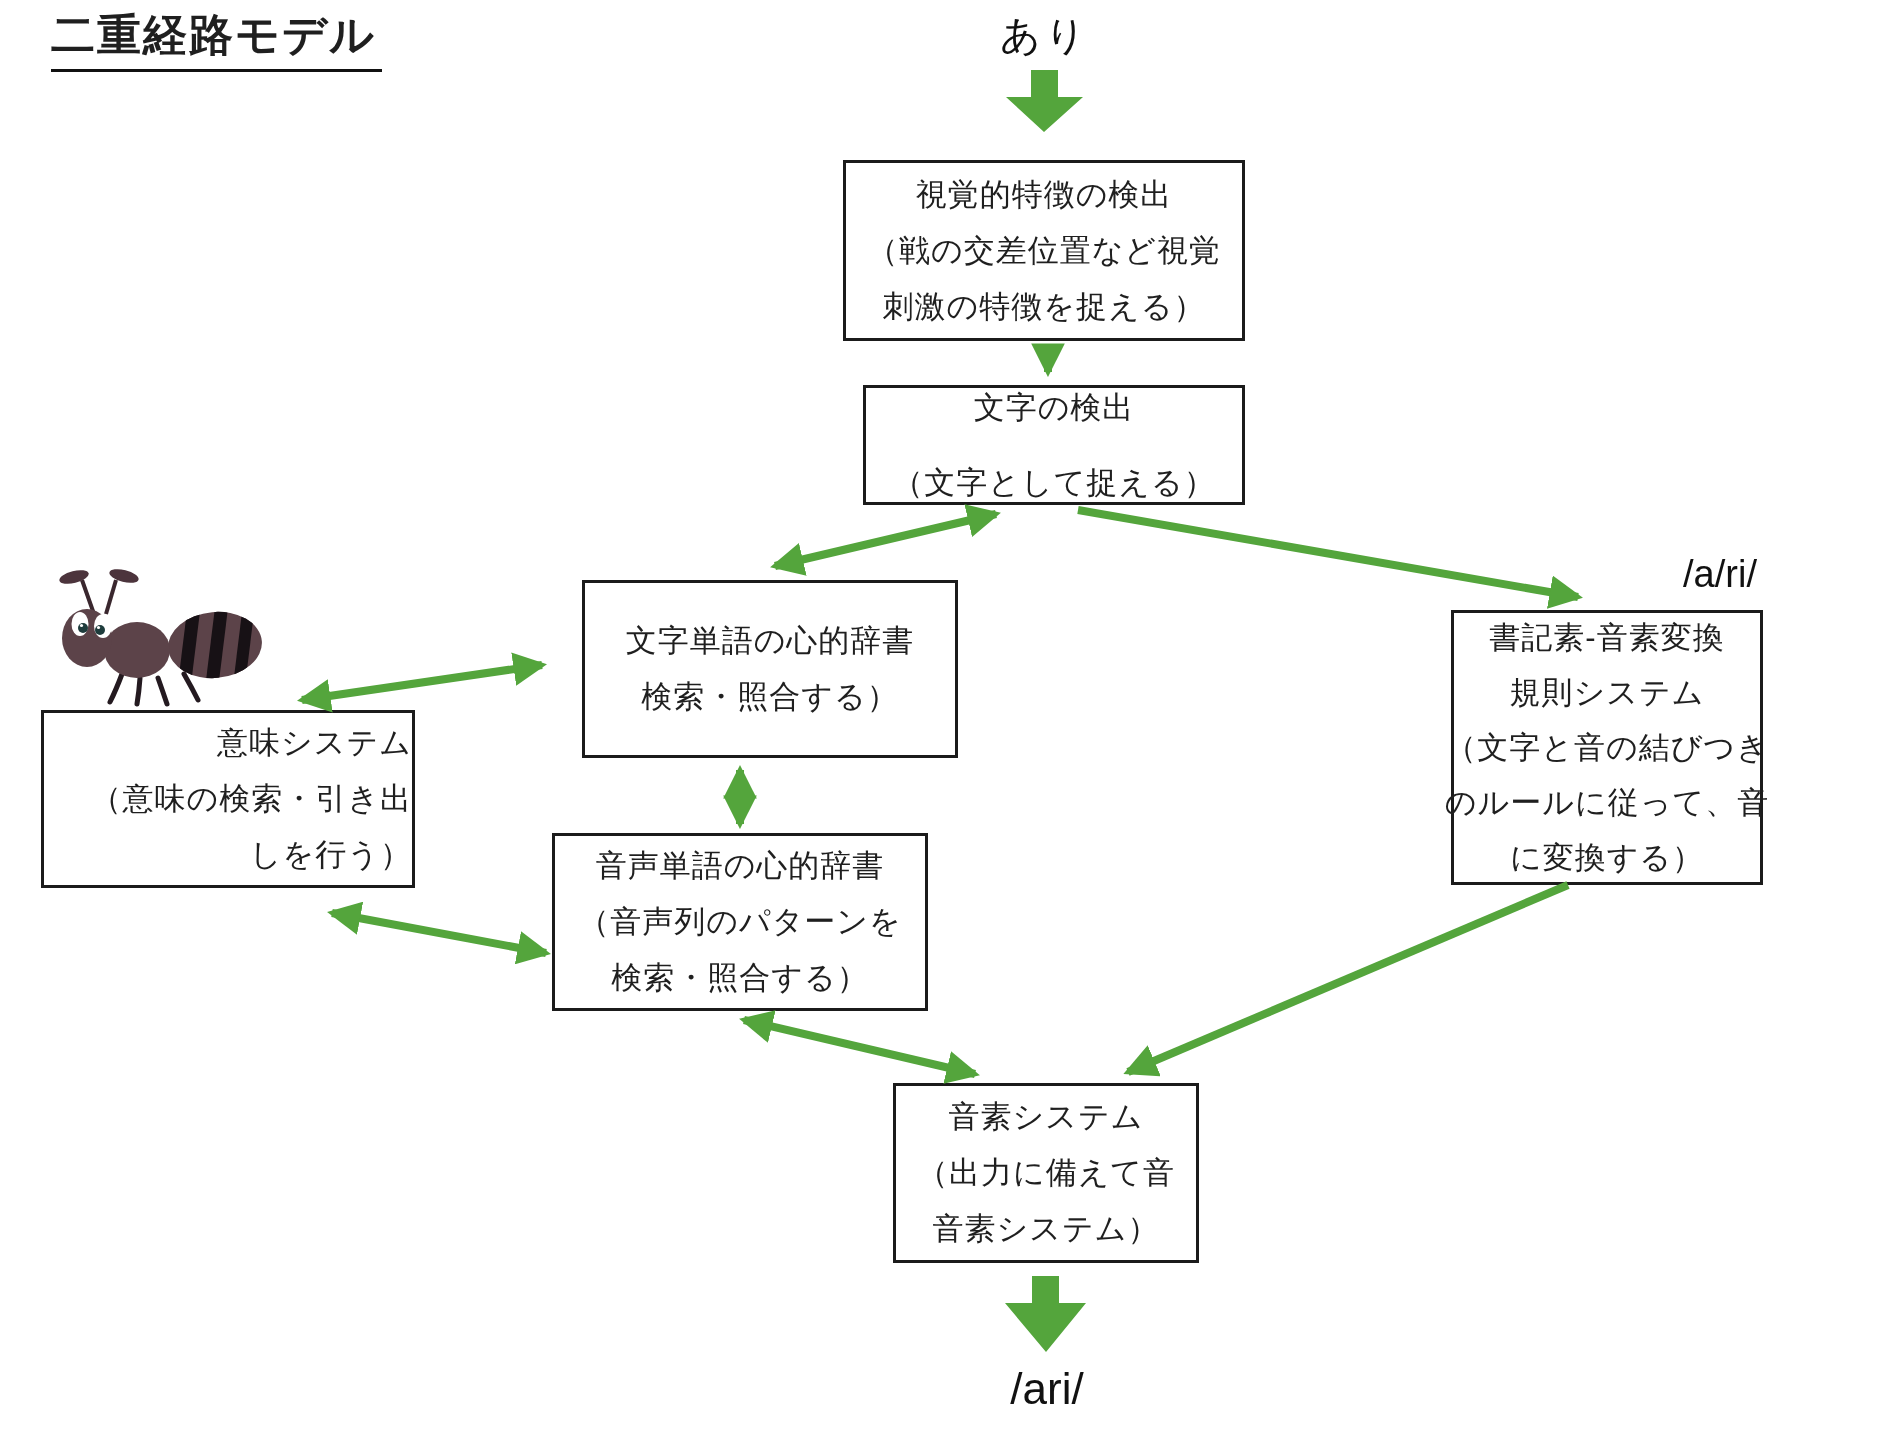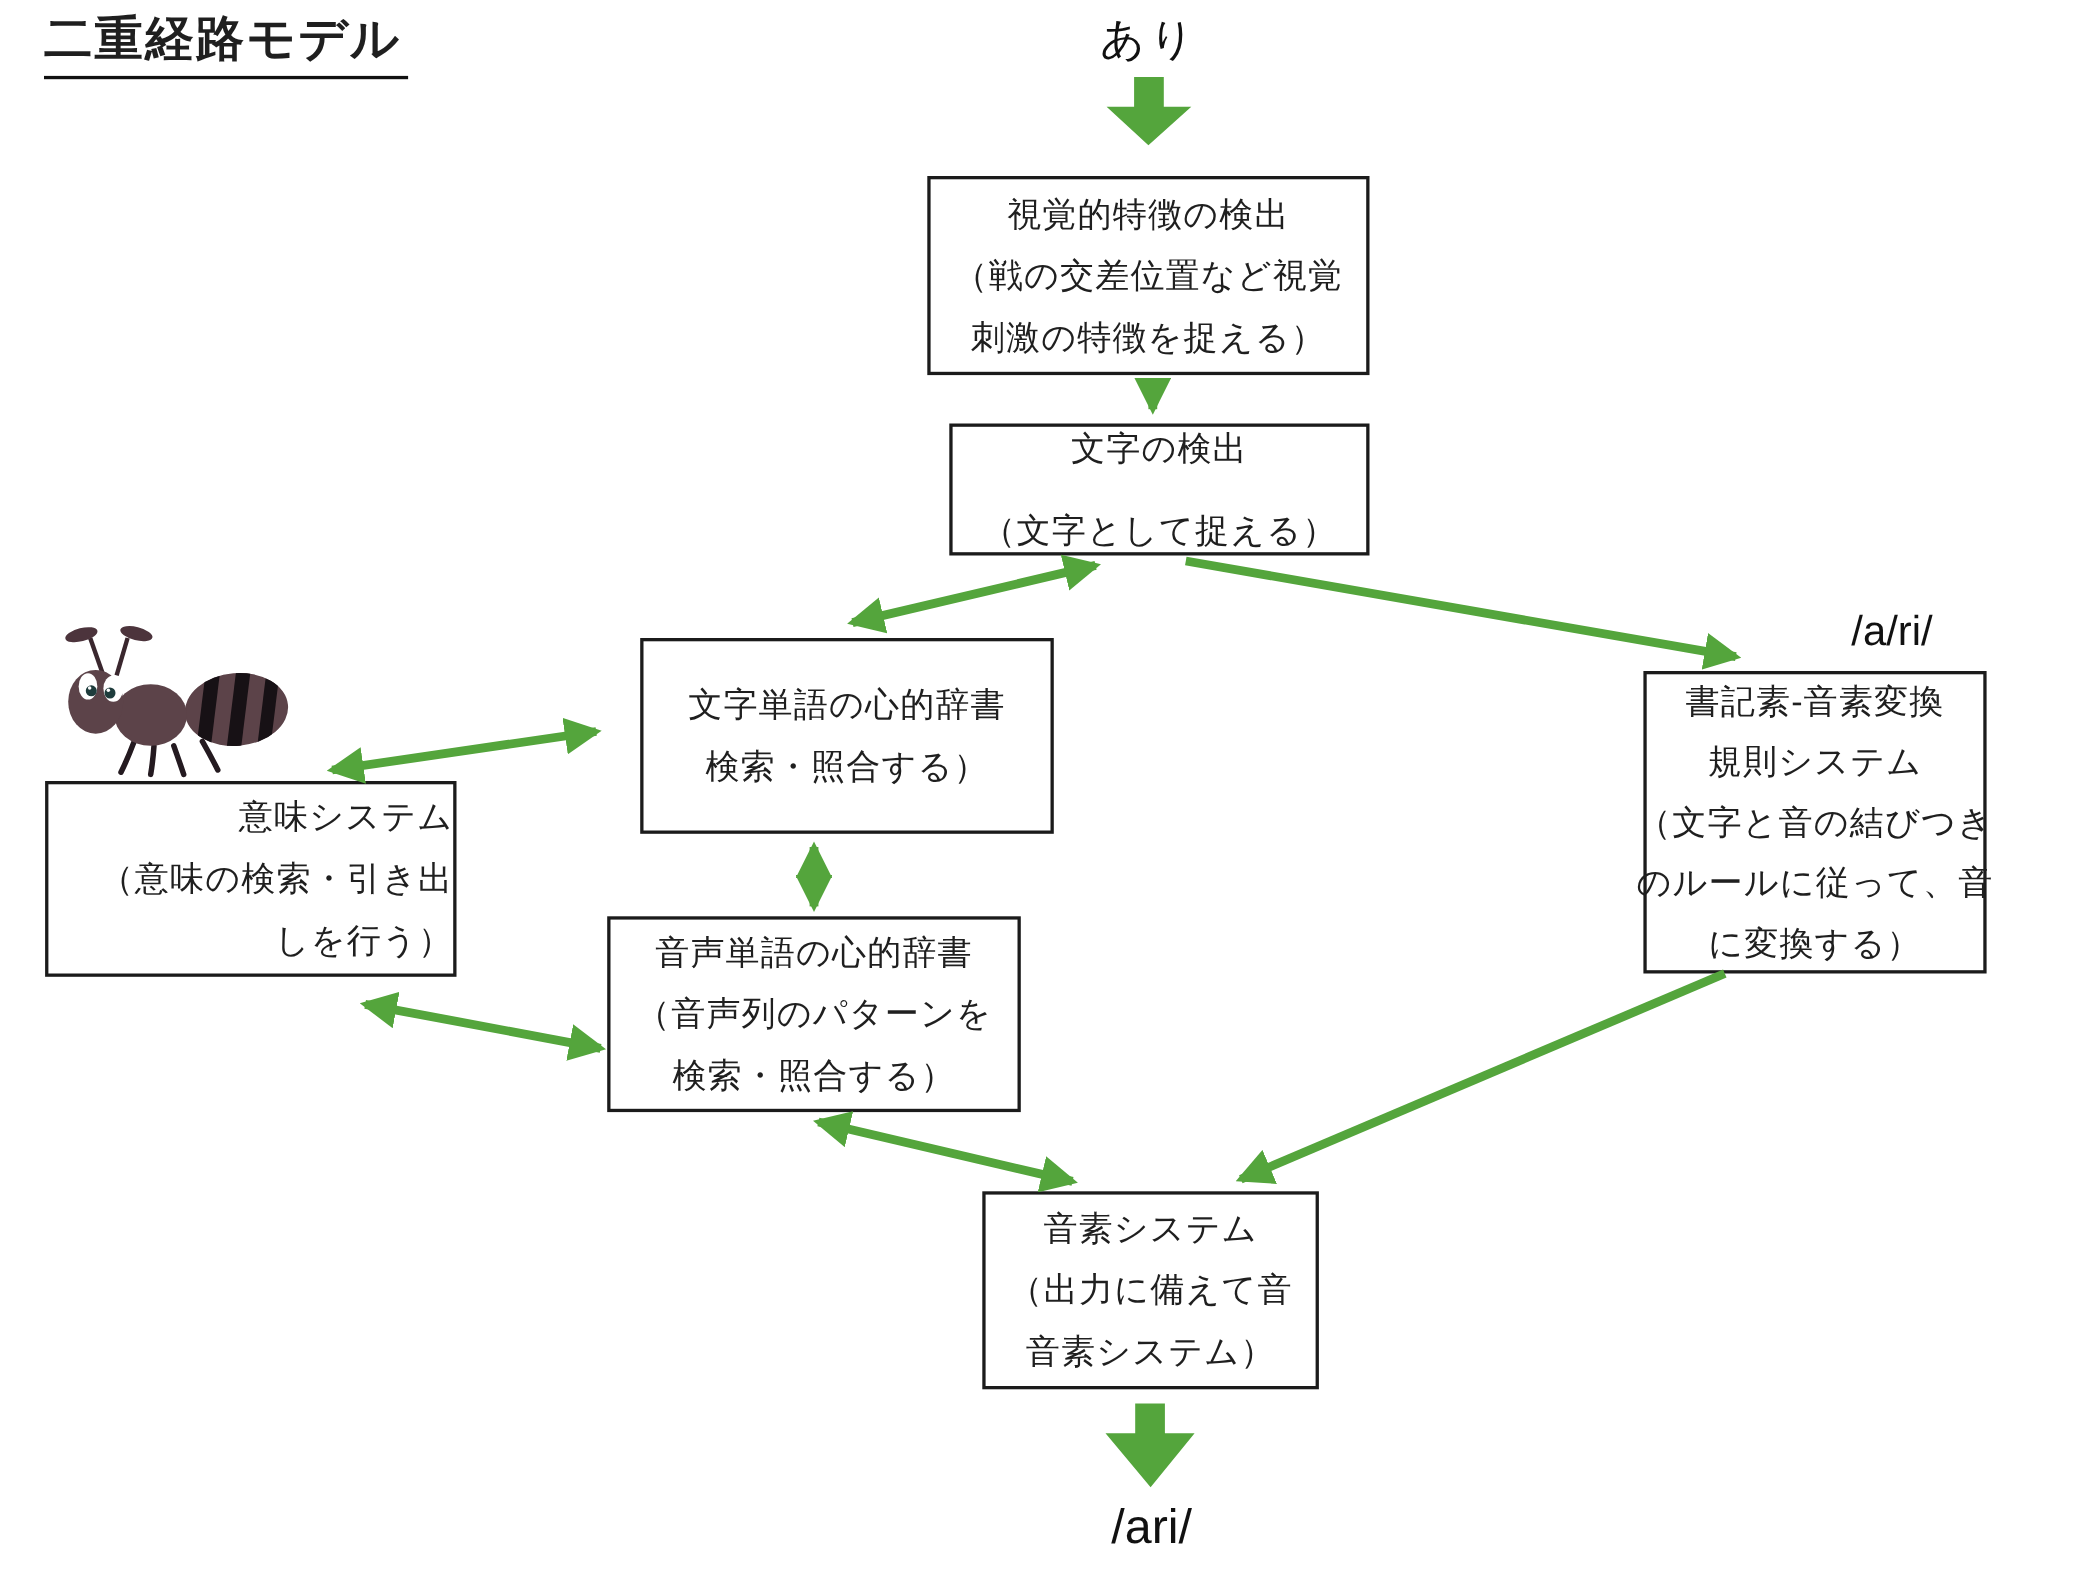--- a/index.html
+++ b/index.html
@@ -6,21 +6,21 @@
   body{
     position:relative;
     width:1886px;height:1434px;
     font-family:"Liberation Sans","DejaVu Sans",sans-serif;
     color:#1f1f1f;
     overflow:hidden;
   }
   :root{ --green:#54a53c; --ink:#1b1b1b; }
 
   .page-title{
-    position:absolute;left:40px;top:6px;
+    position:absolute;left:51px;top:6px;
     font-size:44px;font-weight:600;letter-spacing:2px;
     border-bottom:3px solid #111;padding:0 6px 4px 0;
   }
 
   .floating-label{position:absolute;font-size:40px;color:#111;}
   #label-input{left:985px;top:8px;width:120px;text-align:center;letter-spacing:4px;}
   #label-ari-route{left:1655px;top:553px;width:130px;text-align:center;font-size:38px;}
   #label-output{left:972px;top:1364px;width:150px;text-align:center;font-size:44px;}
 
   .box{
@@ -30,21 +30,21 @@
     text-align:center;font-size:31px;line-height:56px;color:#1f1f1f;
     letter-spacing:1px;
   }
   .box span{display:block;white-space:nowrap;}
 
   #box-visual  {left:843px; top:160px;  width:402px; height:181px;}
   #box-letter  {left:863px; top:385px;  width:382px; height:120px;gap:19px;}
   #box-orth    {left:552px; top:580px;  width:376px; height:178px;margin-left:30px;}
   #box-phon    {left:552px; top:833px;  width:376px; height:178px;}
   #box-sem     {left:41px;  top:710px;  width:374px; height:178px;align-items:flex-end;}
-  #box-gpc     {left:1451px;top:610px;  width:312px; height:275px;line-height:55px;margin-left:43px;}
+  #box-gpc     {left:1451px;top:610px;  width:312px; height:275px;line-height:55px;}
   #box-phoneme {left:893px; top:1083px; width:306px; height:180px;align-items:center;}
 
   svg.overlay{position:absolute;left:0;top:0;pointer-events:none;}
   .arrow-line{stroke:var(--green);stroke-width:8;fill:none;}
   .arrow-head{fill:var(--green);}
   .block-arrow{fill:var(--green);}
 
   #ant-illustration{position:absolute;left:52px;top:562px;width:218px;height:148px;}
 </style>
 </head>

